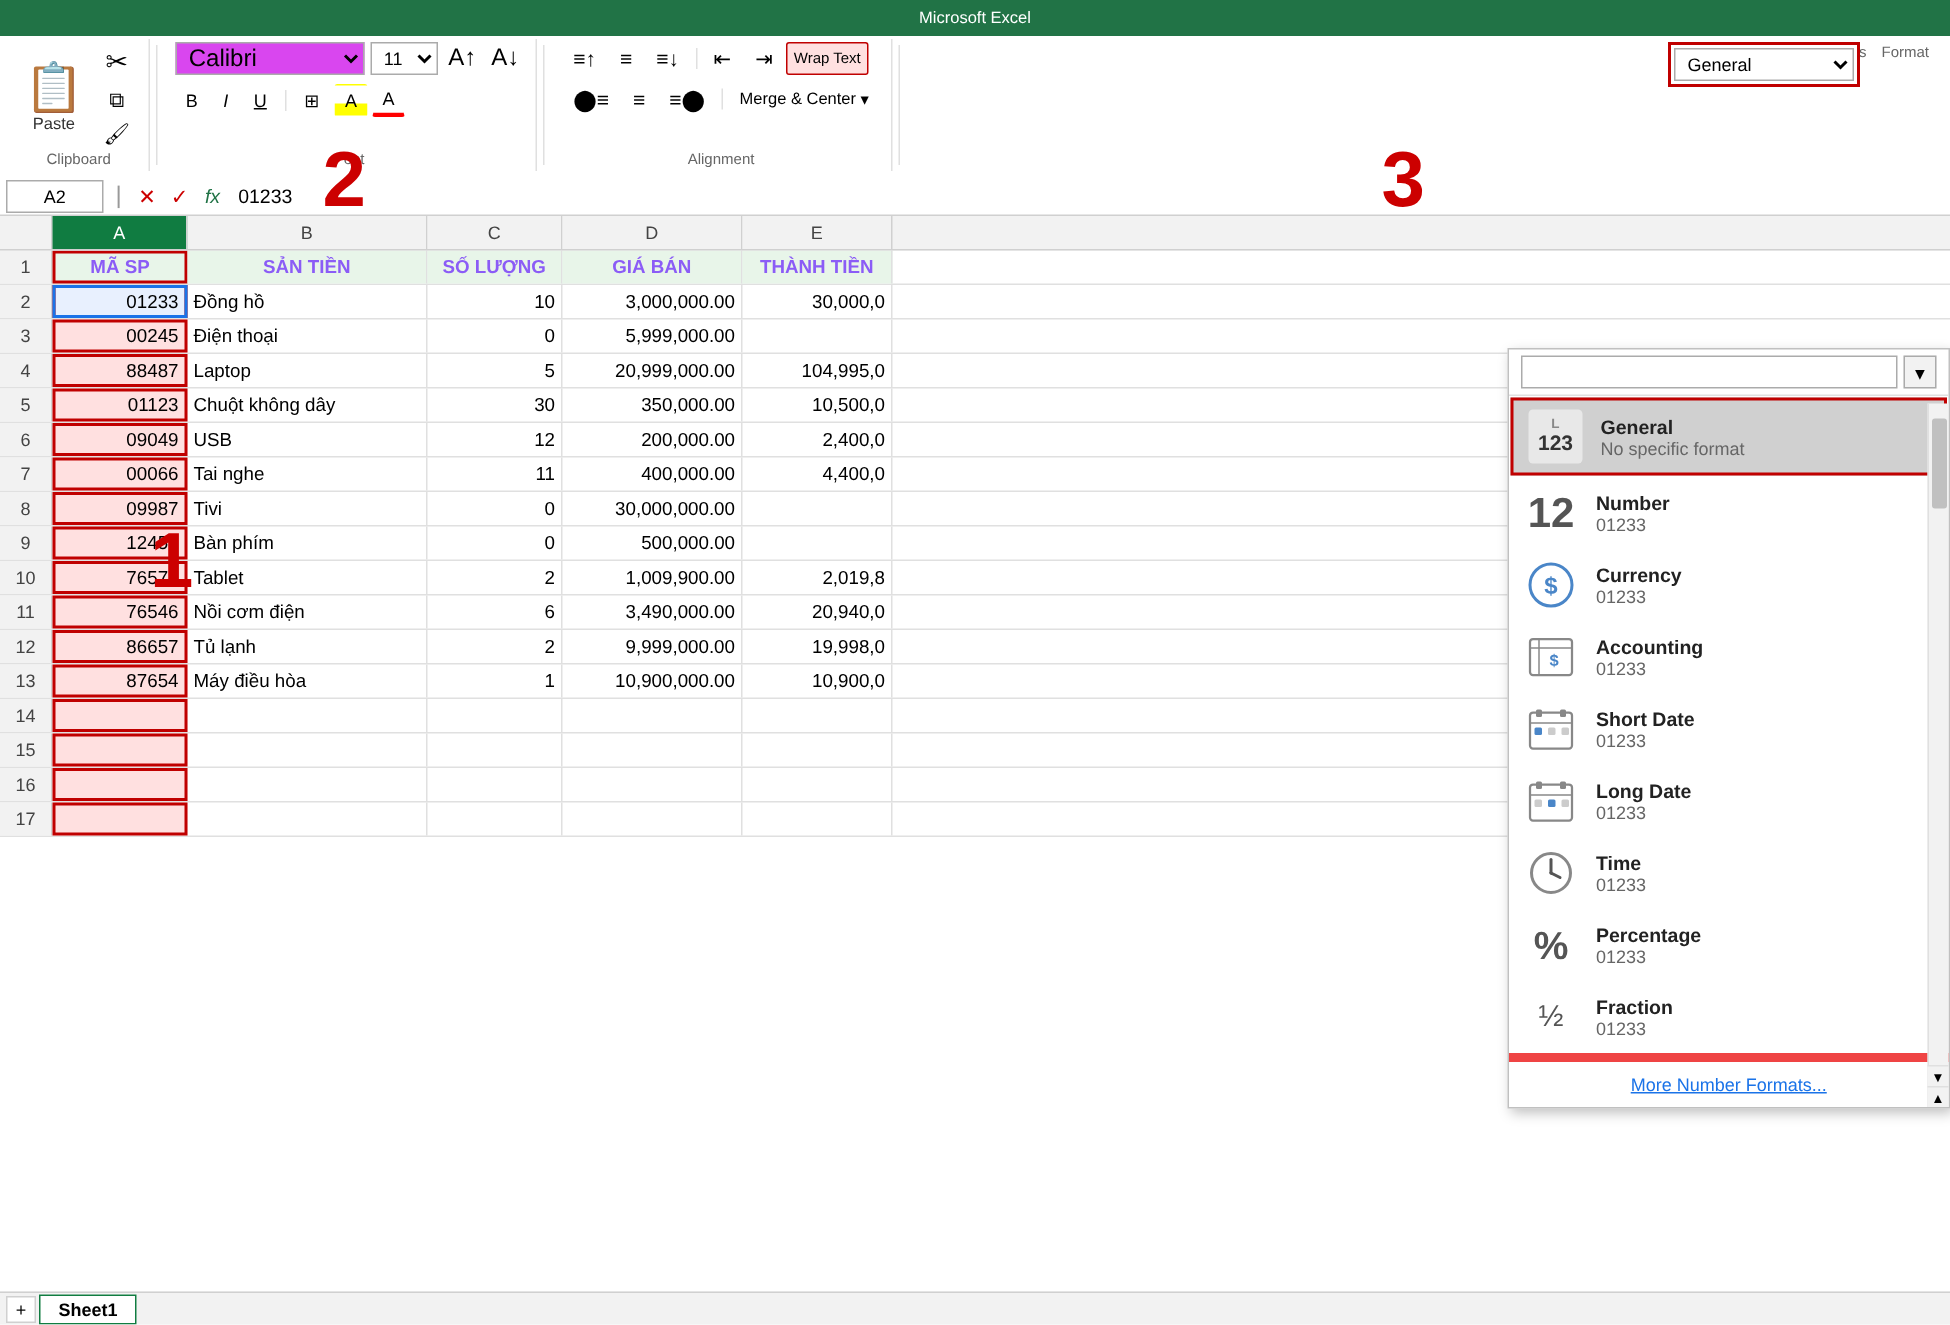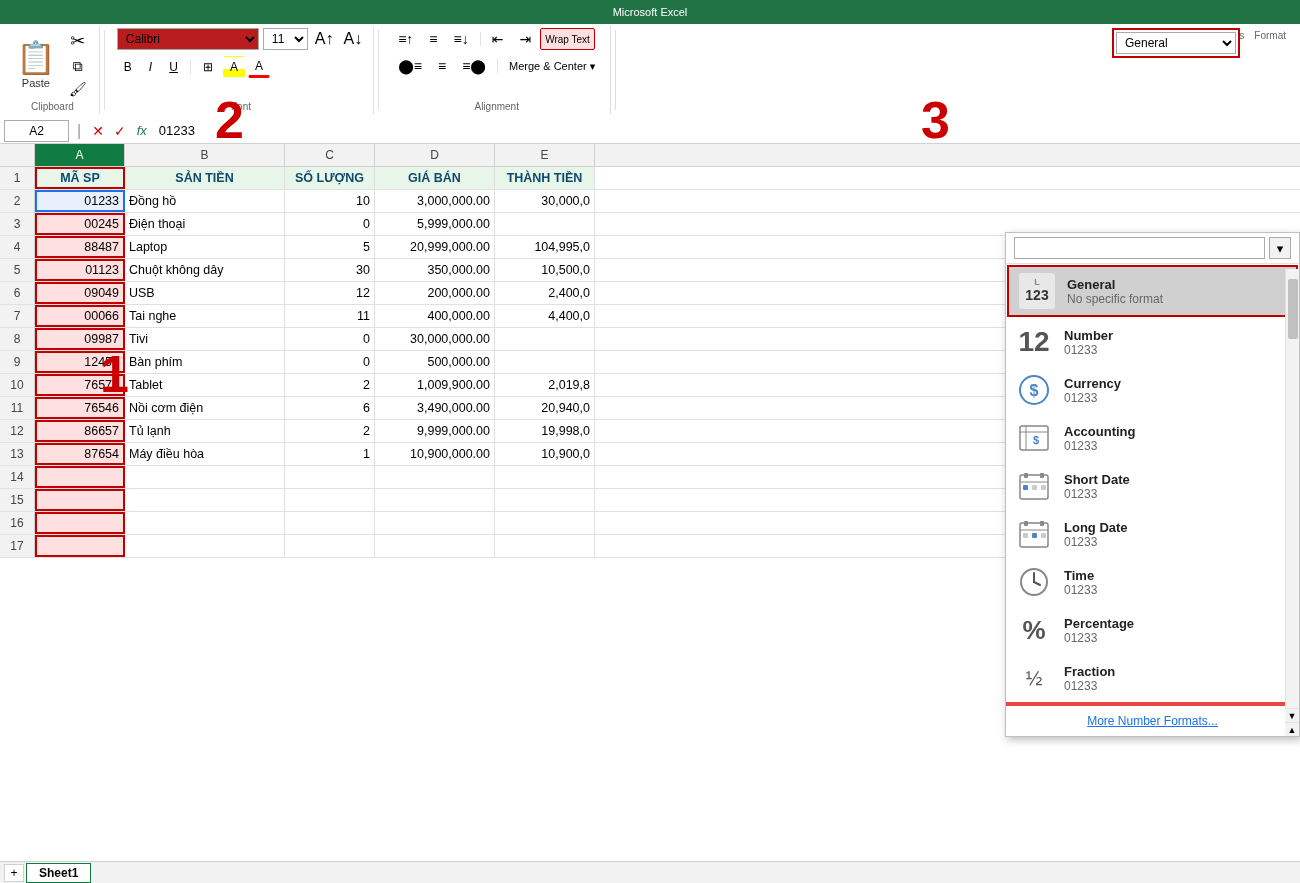--- a/index.html
+++ b/index.html
@@ -97,25 +97,25 @@
       padding: 2px 4px;
     }
     .paste-btn .icon-big { font-size: 32px; }
     .paste-btn-label { font-size: 11px; color: #333; }
 
     
     .font-group { min-width: 200px; }
     .font-row { display: flex; align-items: center; gap: 4px; margin-bottom: 3px; }
     .font-select {
       border: 1px solid #ababab;
-      background: #b91c1c;
-      font-size: 12px;
+      background: #d946ef;
+      font-size: 16px;
       padding: 1px 4px;
       height: 22px;
-      width: 142px;
+      width: 126px;
     }
     .size-select {
       border: 1px solid #ababab;
       background: white;
       font-size: 12px;
       padding: 1px 4px;
       height: 22px;
       width: 45px;
     }
 
@@ -272,21 +272,21 @@
       white-space: nowrap;
       cursor: cell;
     }
     .cell.selected-cell {
       outline: 2px solid #1a73e8;
       outline-offset: -2px;
       background: #e8f0fe;
     }
     .cell.header-cell {
       font-weight: bold;
-      color: #0c4a6e;
+      color: #8b5cf6;
       justify-content: center;
       background: #e8f5e9;
     }
     .cell.num-cell { justify-content: flex-end; }
     .cell.selected-column {
       background: #e8f5e9;
     }
 
     
     .col-a-selected {
@@ -362,21 +362,21 @@
       border-radius: 3px;
       font-size: 13px;
       font-weight: bold;
       line-height: 1;
       text-align: center;
     }
 
     .more-formats {
       padding: 8px;
       text-align: center;
-      border-top: 4px solid #ef4444;
+      border-top: 6px solid #ef4444;
       color: #1a73e8;
       cursor: pointer;
       font-size: 12px;
       text-decoration: underline;
     }
 
     
     .tab-item.active {
       border: 2px solid #c00000;
       border-bottom: none;

